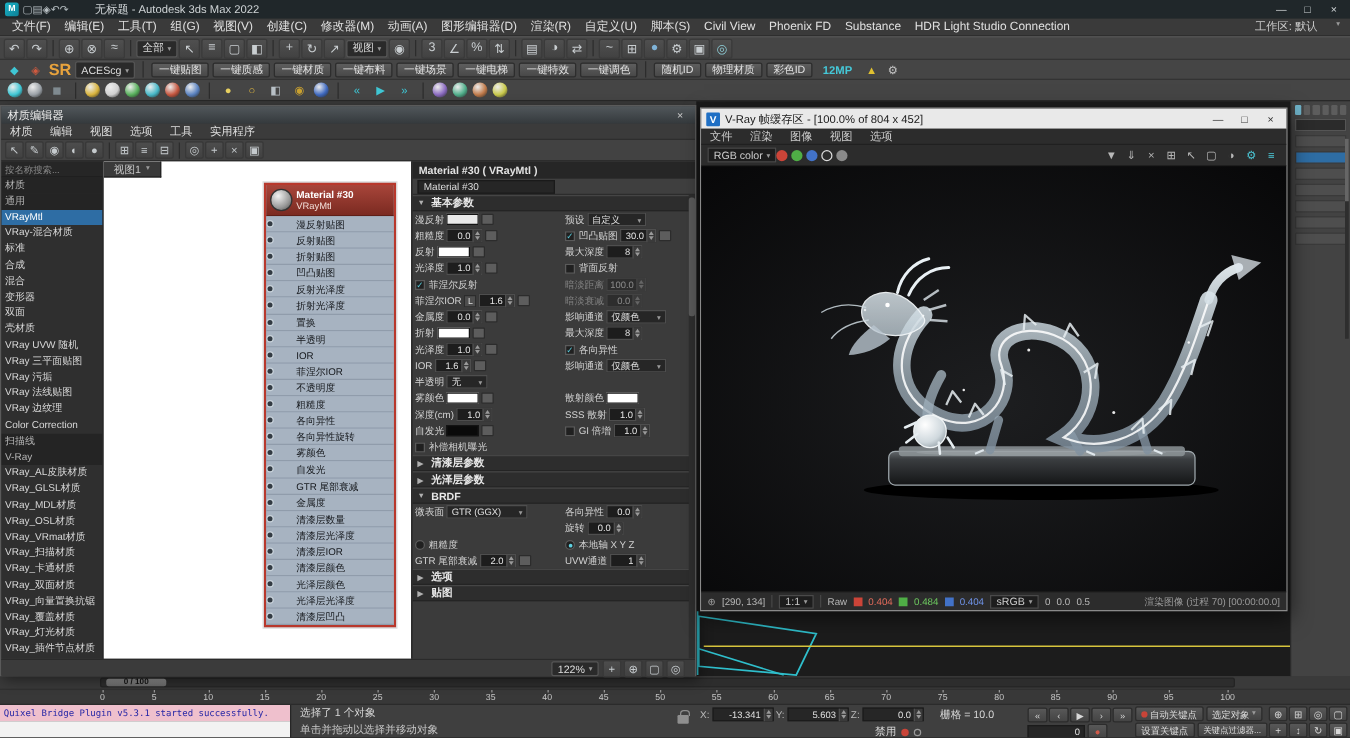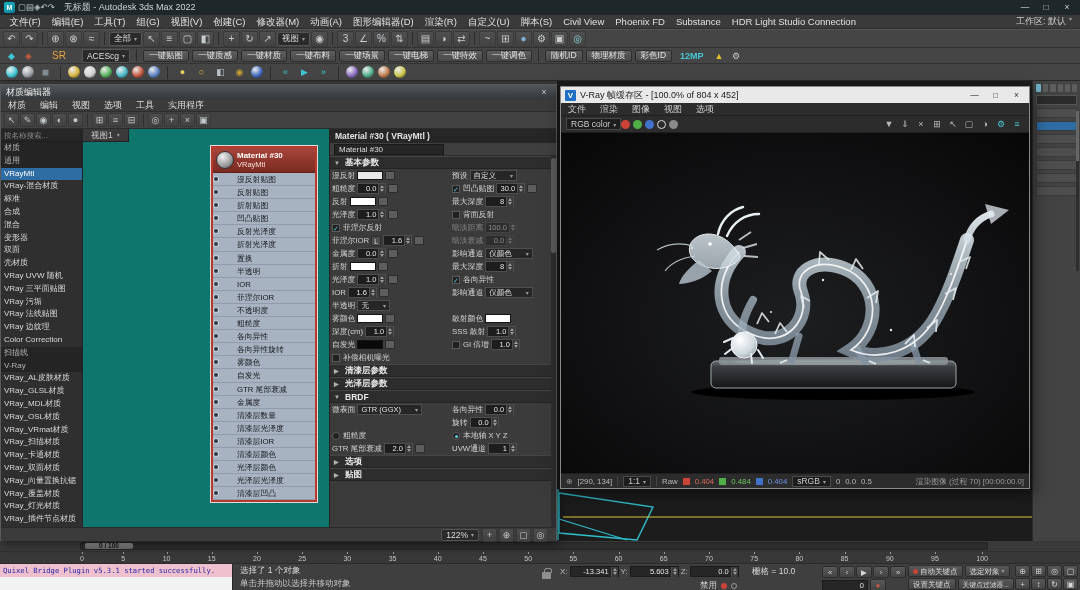--- a/index.html
+++ b/index.html
@@ -3,36 +3,36 @@
 <meta charset="utf-8">
 <style>
 *{box-sizing:border-box;margin:0;padding:0}
 html,body{background:#222}
 body{font-family:"Liberation Sans",sans-serif}
 #root{position:relative;width:1080px;height:590px;background:#3a3a3a;overflow:hidden;color:#ddd;font-size:10px}
 
 #titlebar{position:absolute;left:0;top:0;width:1080px;height:15px;background:#20272a;display:flex;align-items:center;gap:3px;padding:0 4px}
 .app-logo{width:11px;height:11px;background:linear-gradient(135deg,#19b5c9,#0d7f95);border-radius:2px;color:#fff;font-size:7px;font-weight:bold;text-align:center;line-height:11px}
 .qat-icon{font-size:8.5px;color:#b8c0c4;width:13px;text-align:center;line-height:13px}
-.tb-title{font-size:9px;color:#cfd4d6;margin-left:6px;white-space:nowrap}
+.tb-title{font-size:9px;color:#cfd4d6;margin-left:18px;white-space:nowrap}
 .tb-spacer{flex:1}
 .win-btn{width:18px;height:13px;font-size:8.5px;color:#cfd4d6;text-align:center;line-height:13px}
 
 #menubar{position:absolute;left:0;top:15px;width:1080px;height:14px;background:#3a3a3a;border-bottom:1px solid #2e2e2e;display:flex;align-items:center;padding:0 4px}
 .menu-item{font-size:9.5px;color:#e0e0e0;padding:0 5.5px;line-height:14px;white-space:nowrap}
-#workspace{margin-left:auto;font-size:9px;color:#ccc;display:flex;gap:3px;padding-right:4px;white-space:nowrap}
+#workspace{margin-left:auto;font-size:9px;color:#ccc;display:flex;gap:15px;padding-right:4px;white-space:nowrap}
 .dd-arrow{font-size:6px;color:#9a9a9a}
 
 #toolbar1{position:absolute;left:0;top:29px;width:1080px;height:19px;background:#454545;border-top:1px solid #555;border-bottom:1px solid #333;display:flex;align-items:center;padding:0 3px;gap:1px}
 .tb-icon{width:17px;height:16px;display:inline-flex;align-items:center;justify-content:center;font-size:10px;color:#c9ced1;background:linear-gradient(#4f4f4f,#424242);border:1px solid #3a3a3a;border-radius:2px;flex:none}
 .tb-icon.t3{width:15px;height:14px;font-size:9px;background:none;border:none}
 .tsep{width:1px;height:13px;background:#2c2c2c;margin:0 3px;flex:none}
 .tb-dd{height:14px;background:#2a2a2a;border:1px solid #555;border-radius:2px;display:inline-flex;align-items:center;gap:3px;padding:0 4px;font-size:8.5px;color:#ddd;flex:none;white-space:nowrap}
 #toolbar2{position:absolute;left:0;top:48px;width:1080px;height:16px;background:#454545;border-bottom:1px solid #333;display:flex;align-items:center;padding:0 4px;gap:3px}
-.sr-label{color:#e8a33d;font-weight:normal;font-size:10px;margin:0 13px}
+.sr-label{color:#e8a33d;font-weight:bold;font-size:13px;margin:0 0}
 .res-label{color:#45c8d8;font-weight:bold;font-size:9px;margin:0 5px}
 .macro-btn{height:12px;padding:0 5px;background:linear-gradient(#5e5e5e,#484848);border:1px solid #2d2d2d;border-radius:2px;font-size:8.5px;color:#e2e2e2;display:inline-flex;align-items:center;white-space:nowrap;flex:none}
 #toolbar3{position:absolute;left:0;top:64px;width:1080px;height:17px;background:#454545;border-bottom:1px solid #282828;display:flex;align-items:center;padding:0 6px;gap:4px}
 .sphere{width:12px;height:12px;border-radius:50%;flex:none}
 
 #viewport{position:absolute;left:557px;top:81px;width:523px;height:460px;background:#1c1c1c;z-index:0}
 #cmdpanel{position:absolute;left:1032px;top:81px;width:48px;height:460px;background:#434343;border-left:1px solid #2b2b2b;padding:3px 3px;z-index:1}
 .cmd-tabs{display:flex;gap:2px;margin-bottom:3px}
 .cmd-tab{width:6px;height:8px;background:#5d5d5d;border-radius:1px}
 .cmd-tab.active{background:#6fb3c9}
@@ -48,21 +48,21 @@
 #me-menu{height:13px;background:#3b3b3b;border-bottom:1px solid #2e2e2e;display:flex;align-items:center}
 .me-menu-item{font-size:9px;color:#ddd;padding:0 7px}
 #me-toolbar{height:17px;background:#424242;border-bottom:1px solid #2c2c2c;display:flex;align-items:center;gap:1px;padding:0 3px}
 .me-tb-icon{width:15px;height:14px;display:inline-flex;align-items:center;justify-content:center;font-size:9px;color:#c5cacd;background:linear-gradient(#4d4d4d,#414141);border:1px solid #383838;border-radius:2px;flex:none}
 #me-body{display:flex;height:398px;overflow:hidden}
 #me-browser{width:82px;background:#2f2f2f;border-right:1px solid #242424;overflow:hidden}
 .mb-search{height:13px;background:#262626;border-bottom:1px solid #1e1e1e;font-size:7.5px;color:#8a8a8a;padding:1.5px 3px;white-space:nowrap;overflow:hidden}
 .mb-item{height:12.8px;line-height:12.8px;font-size:8px;color:#d8d8d8;padding:0 3px;white-space:nowrap;overflow:hidden}
 .mb-item.header{background:#242424;color:#b4b4b4}
 .mb-item.selected{background:#2e6da4;color:#fff}
-#me-nodeview{flex:1;background:#0f766e;position:relative;overflow:hidden}
+#me-nodeview{flex:1;background:#ffffff;position:relative;overflow:hidden}
 .nv-tab{position:absolute;left:0;top:0;height:13px;background:#3a3a3a;border-right:1px solid #222;border-bottom:1px solid #222;font-size:8.5px;color:#ccc;padding:0 8px;line-height:13px;display:flex;align-items:center;gap:4px}
 #node{position:absolute;left:128px;top:17px;width:106px;border:2px solid #b8382c;outline:1px solid #ddd;background:#9fb0bf}
 #node-header{height:25px;background:linear-gradient(#a8453a,#7b2a21);display:flex;align-items:center;padding:0 3px;gap:3px;border-bottom:1px solid #5f1f17}
 #node-thumb{width:18px;height:18px;border-radius:50%;background:radial-gradient(circle at 35% 30%,#f2f2f2,#9a9a9a 60%,#4a4a4a);border:1px solid #333;flex:none}
 .node-title{font-size:8px;font-weight:bold;color:#fff;line-height:9.5px;white-space:nowrap}
 .node-sub{font-size:7.5px;color:#f2ddd8;line-height:9px;white-space:nowrap}
 .node-row{position:relative;height:13.1px;line-height:13px;background:#a7b3c1;border-bottom:1px solid #909cab;font-size:7.8px;color:#15181c;padding:0 2px 0 24px;white-space:nowrap;overflow:hidden}
 .node-row::before{content:"";position:absolute;left:1px;top:4px;width:4px;height:4px;border-radius:50%;background:#323a42;box-shadow:0 0 0 1px #c8d2da}
 #me-params{width:227px;background:#3b3b3b;border-left:1px solid #242424;position:relative;overflow:hidden}
 .pp-header{height:14px;background:#262626;font-size:8.5px;color:#e2e2e2;line-height:14px;padding:0 5px;font-weight:bold;white-space:nowrap;overflow:hidden}

